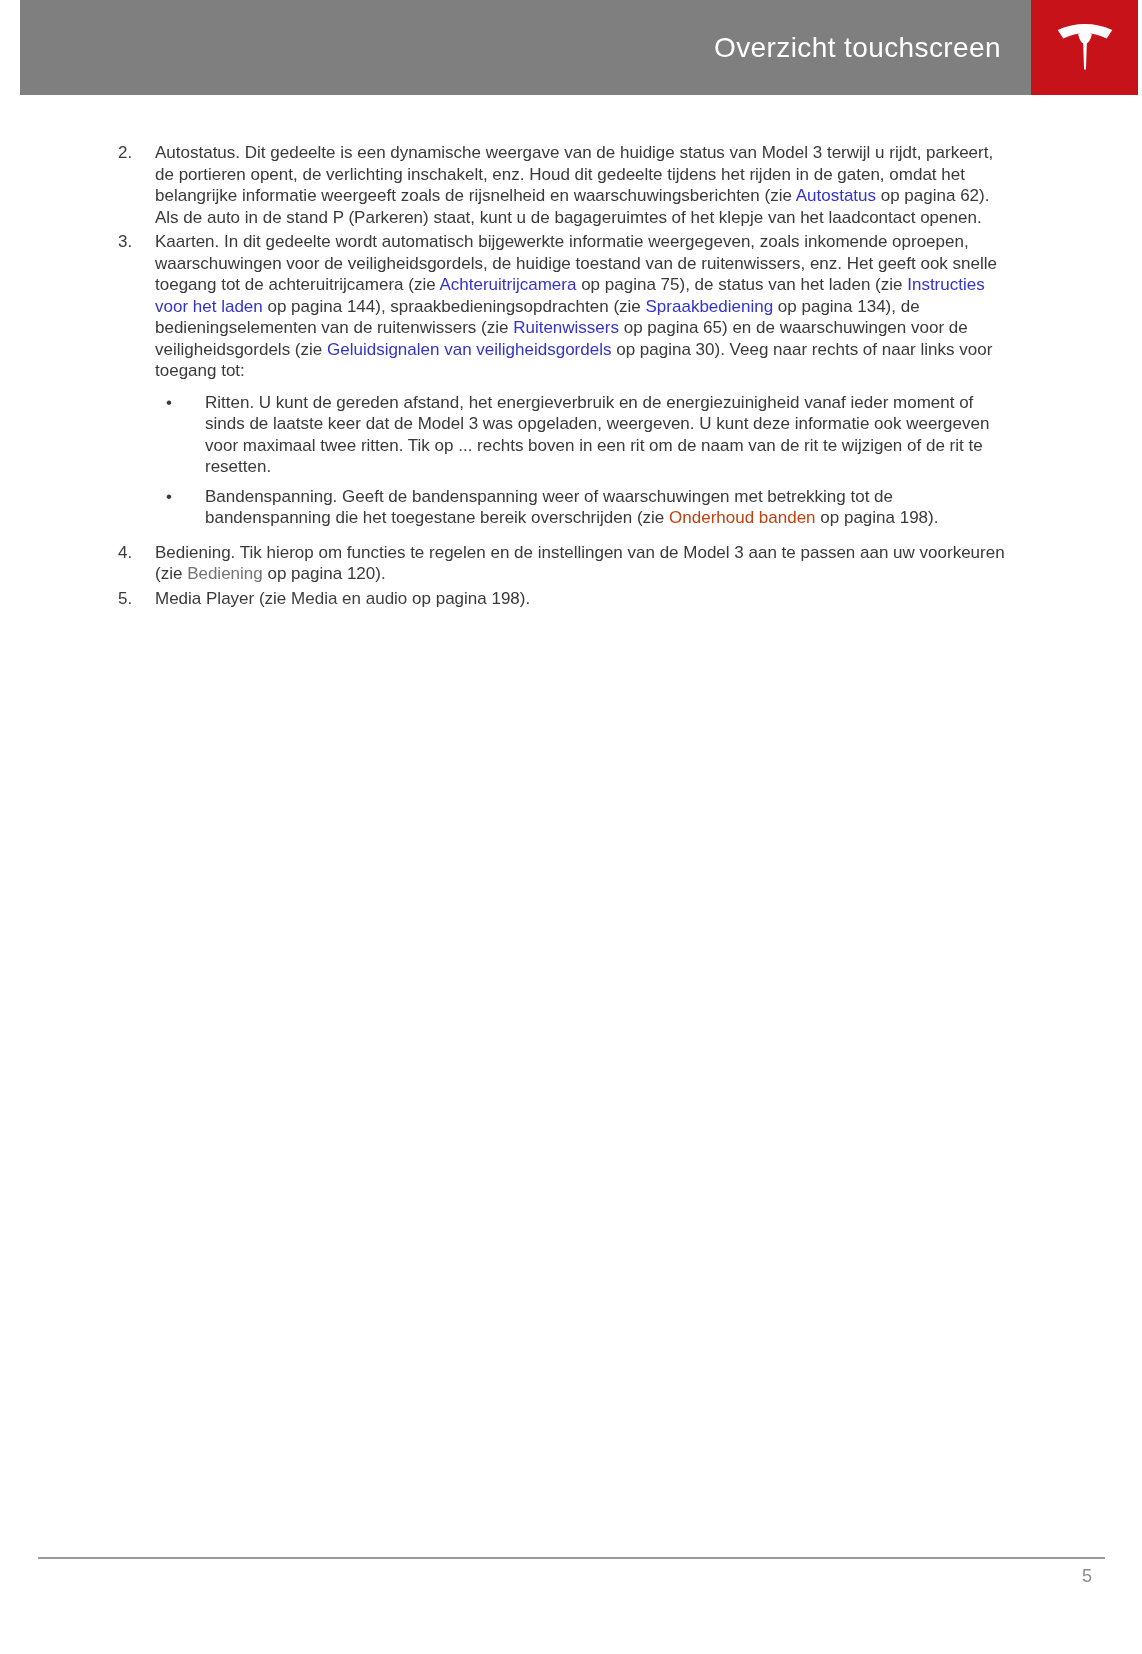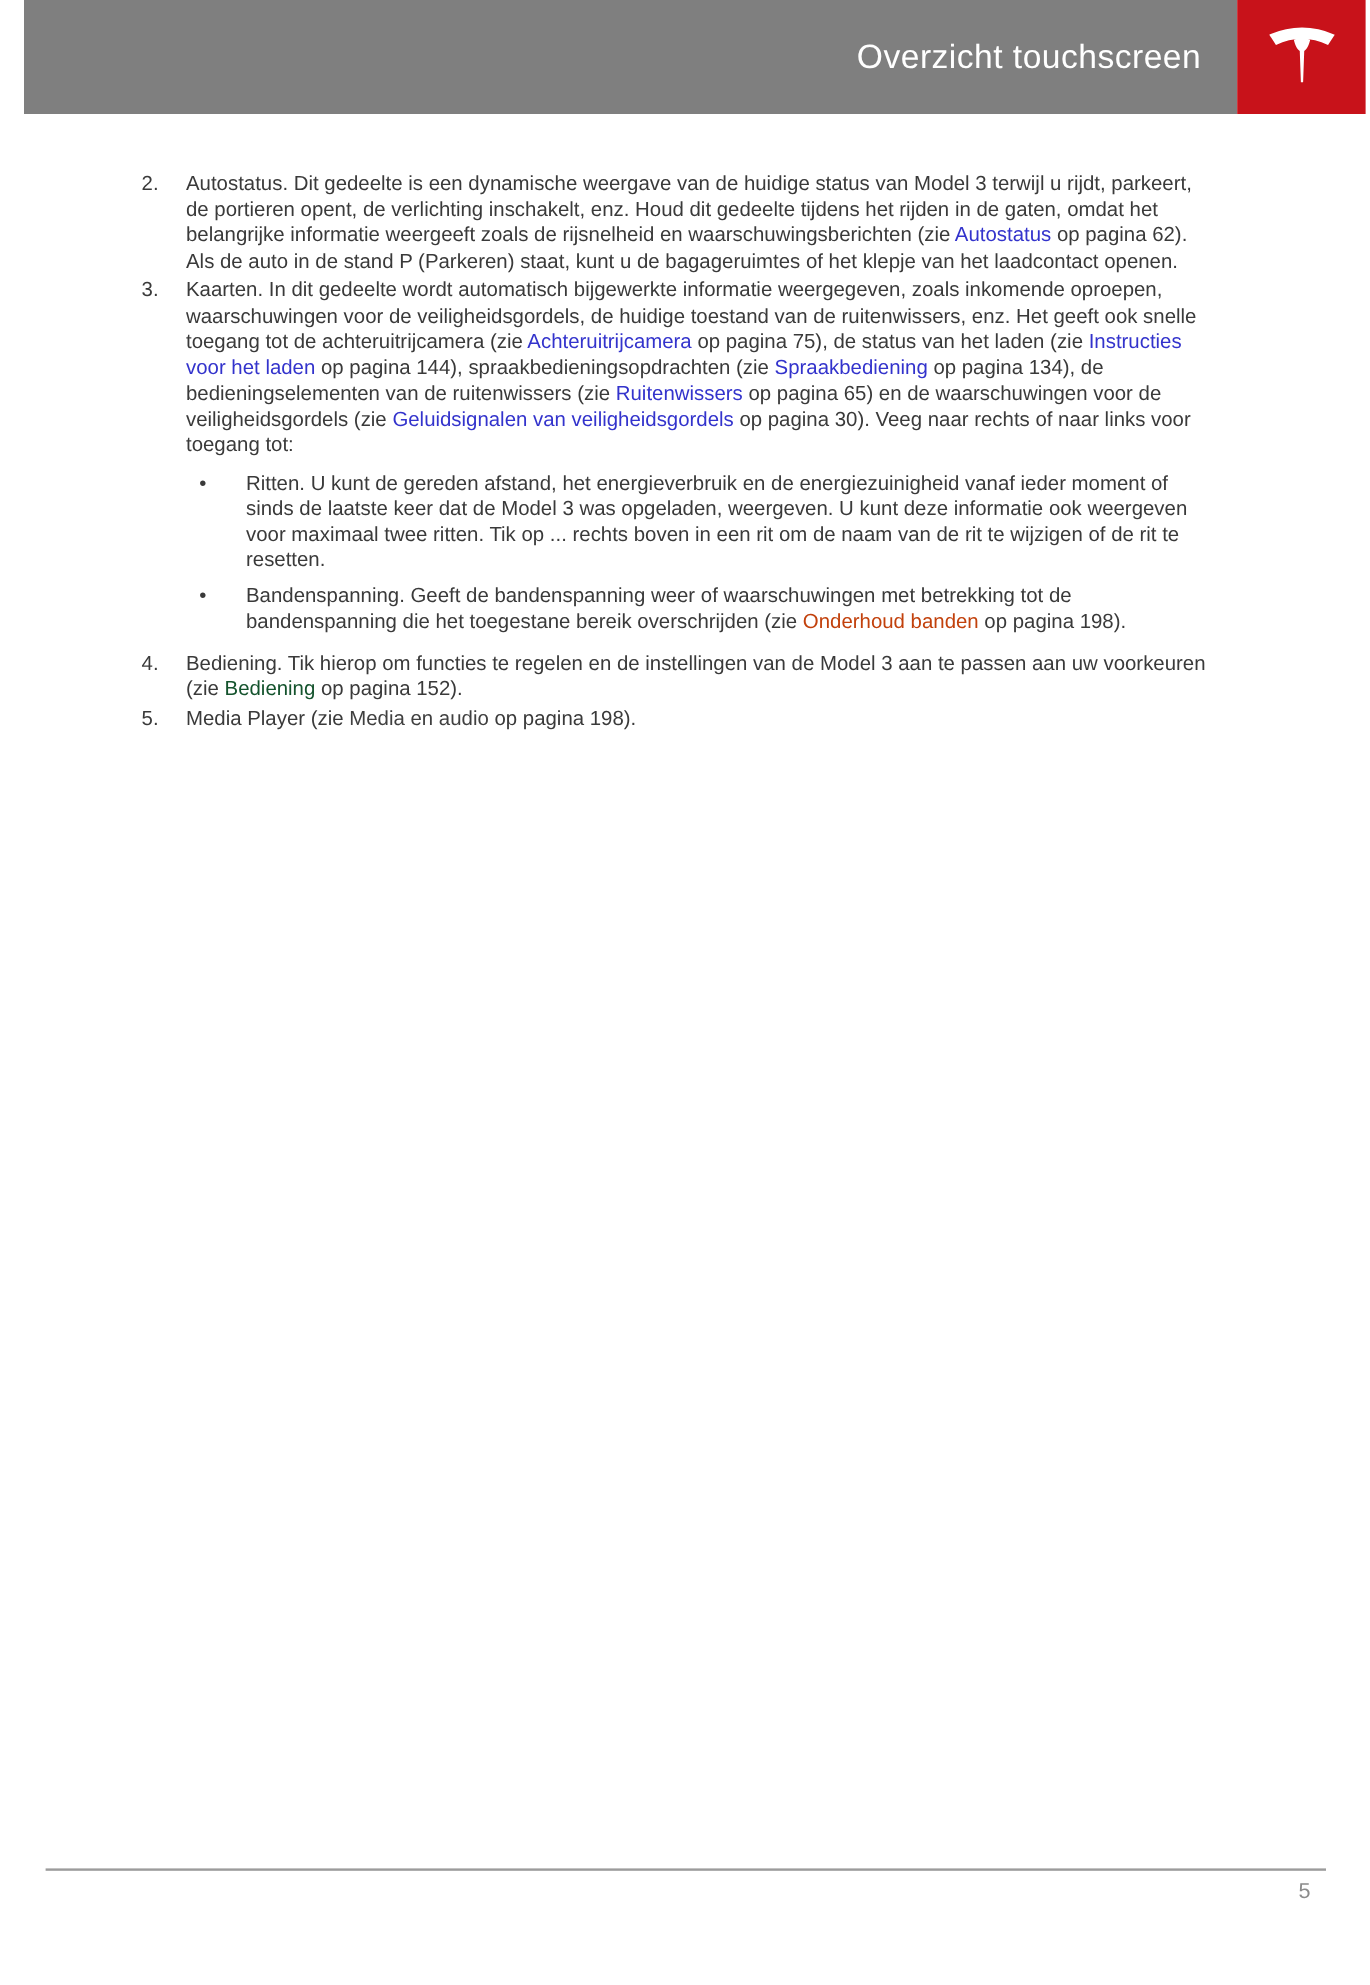--- a/index.html
+++ b/index.html
@@ -124,21 +124,21 @@
             <div class="bullet">
               <div class="bullet-marker">•</div>
               <div class="para"><span>Bandenspanning. Geeft de bandenspanning weer of waarschuwingen met betrekking tot de bandenspanning die het toegestane bereik overschrijden (zie </span><a class="doclink" href="#" style="color: #c2410c;">Onderhoud banden</a><span> op pagina 198).</span></div>
             </div>
           </div>
         </div>
       </div>
       <div class="item">
         <div class="num">4.</div>
         <div class="item-body">
-          <div class="para"><span>Bediening. Tik hierop om functies te regelen en de instellingen van de Model 3 aan te passen aan uw voorkeuren (zie </span><a class="doclink" href="#" style="color: #14532d;">Bediening</a><span> op pagina 152).</span></div>
+          <div class="para"><span>Bediening. Tik hierop om functies te regelen en de instellingen van de Model 3 aan te passen aan uw voorkeuren (zie </span><a class="doclink" href="#" style="color: #737373;">Bediening</a><span> op pagina 120).</span></div>
         </div>
       </div>
       <div class="item">
         <div class="num">5.</div>
         <div class="item-body">
           <div class="para"><span>Media Player (zie </span><a class="doclink" href="#" style="color: #404040;">Media en audio</a><span> op pagina 198).</span></div>
         </div>
       </div>
     </div>
 

